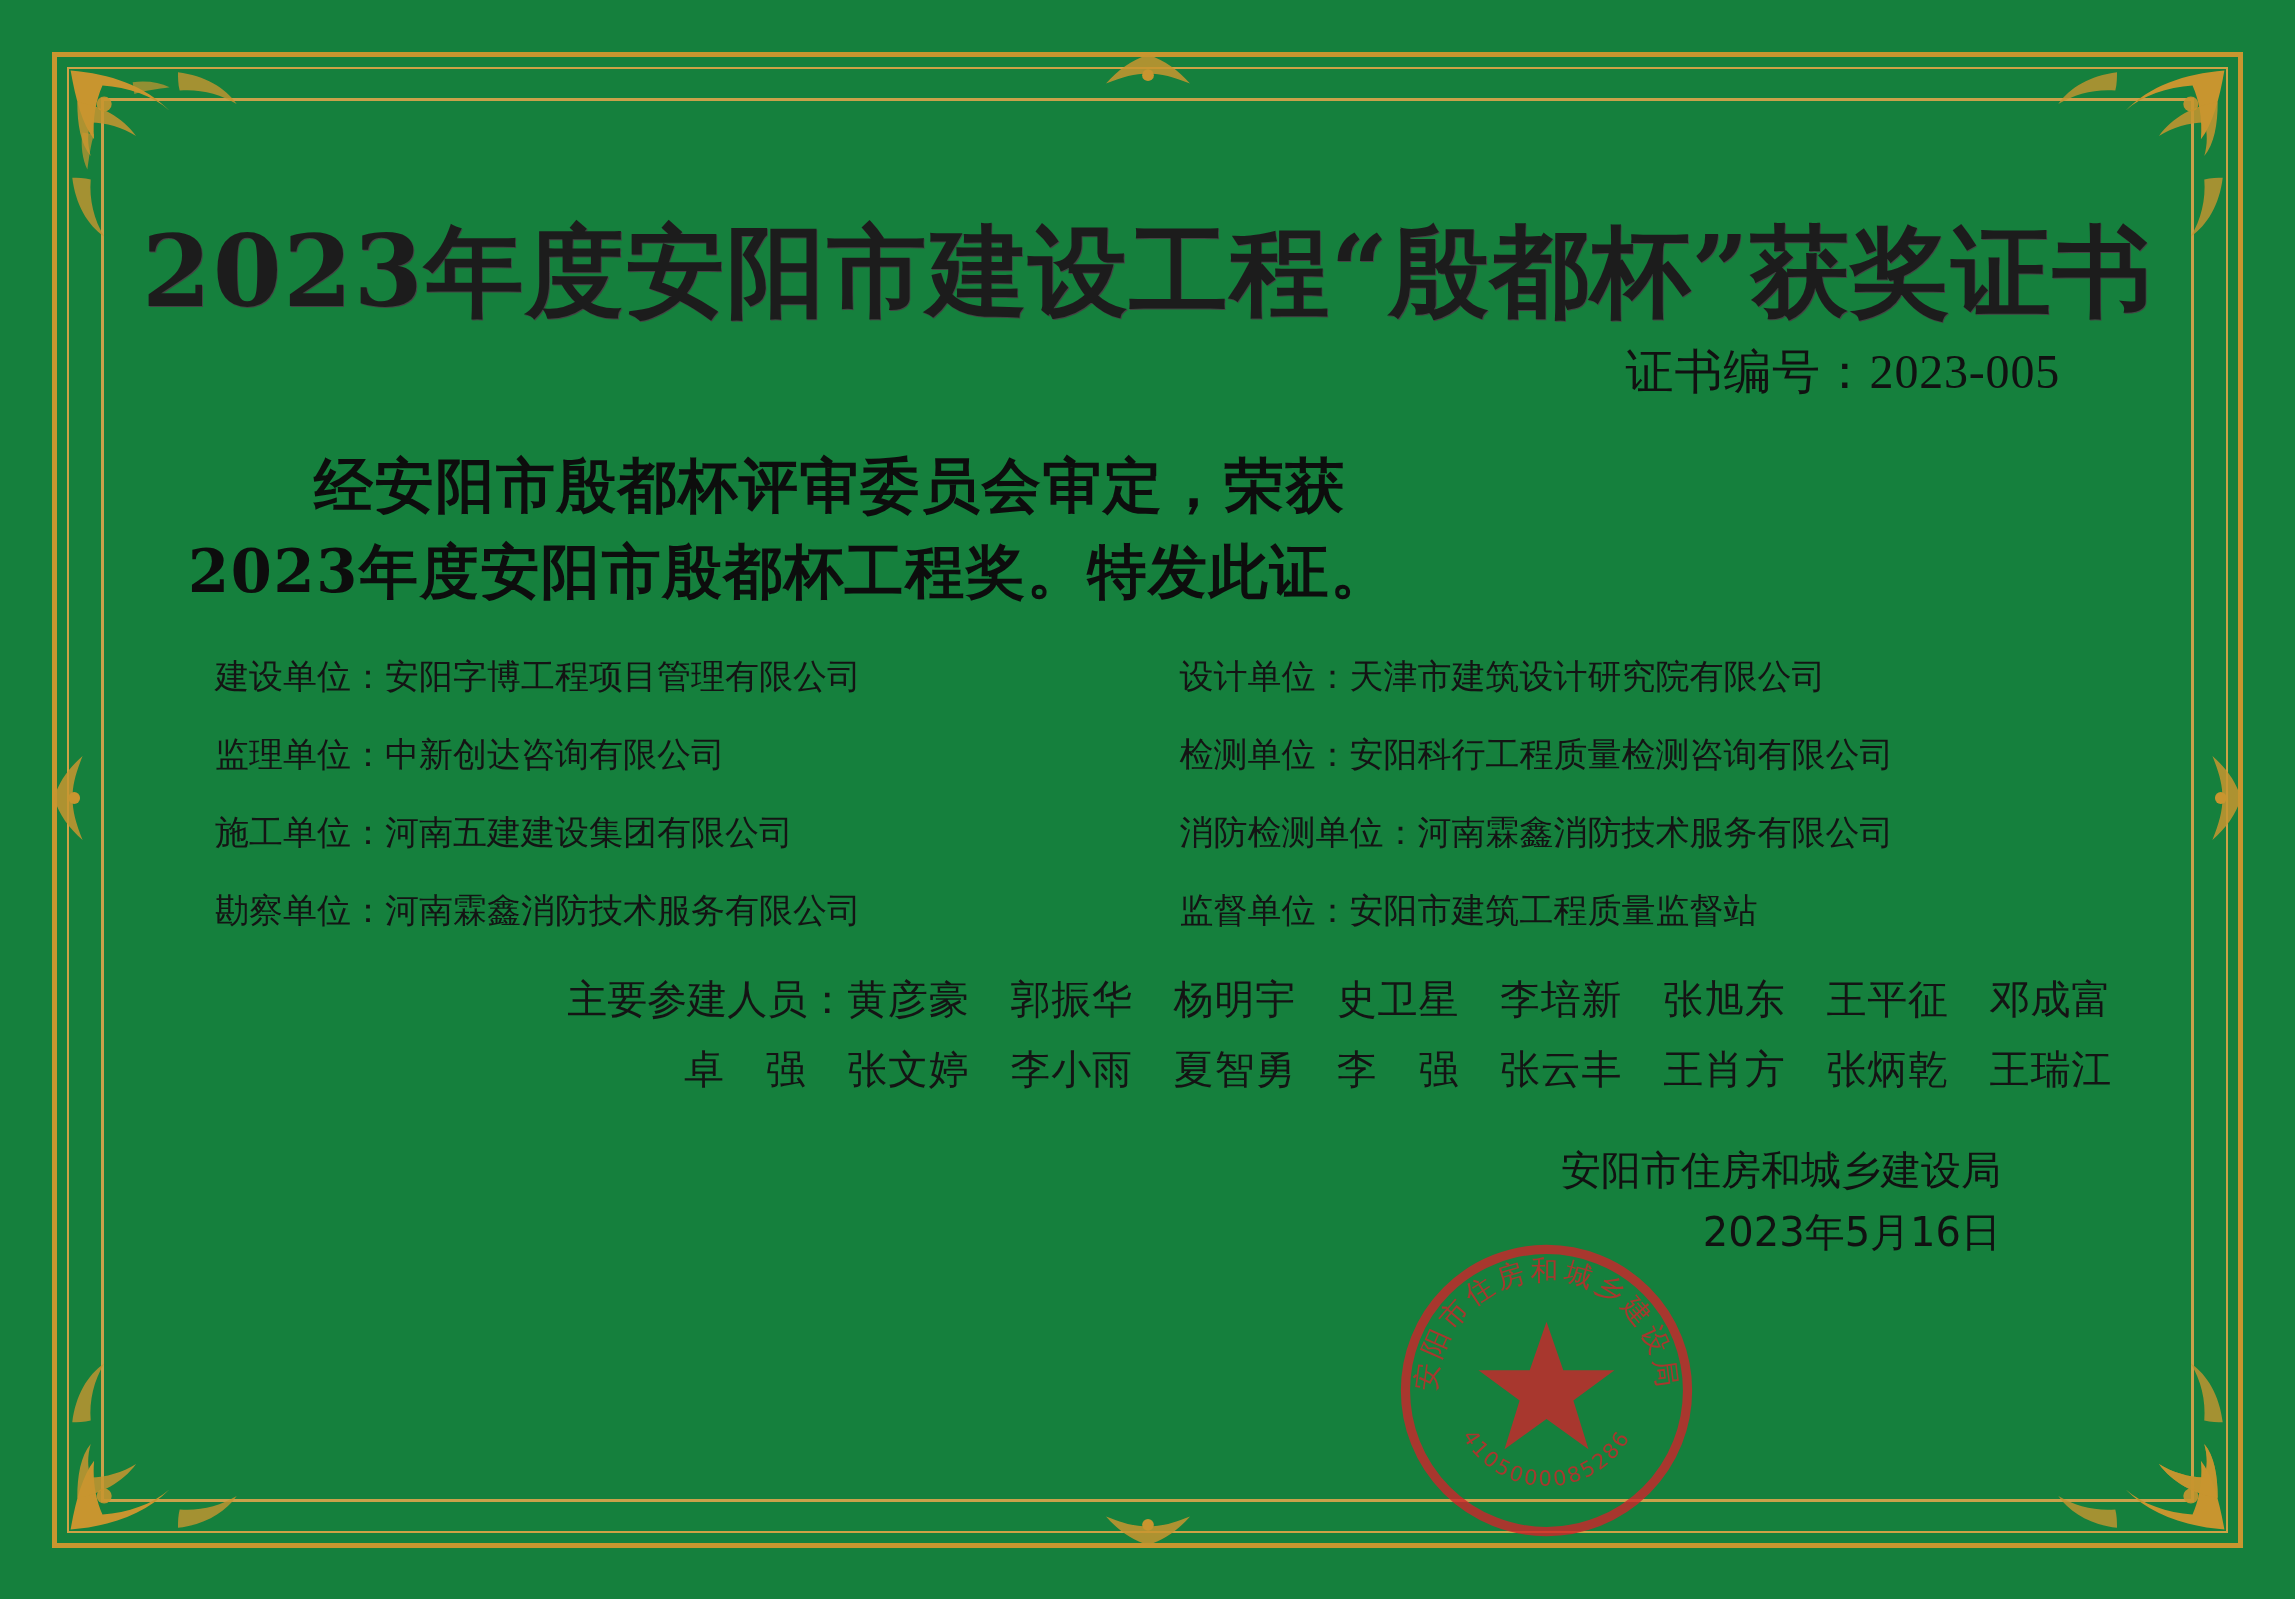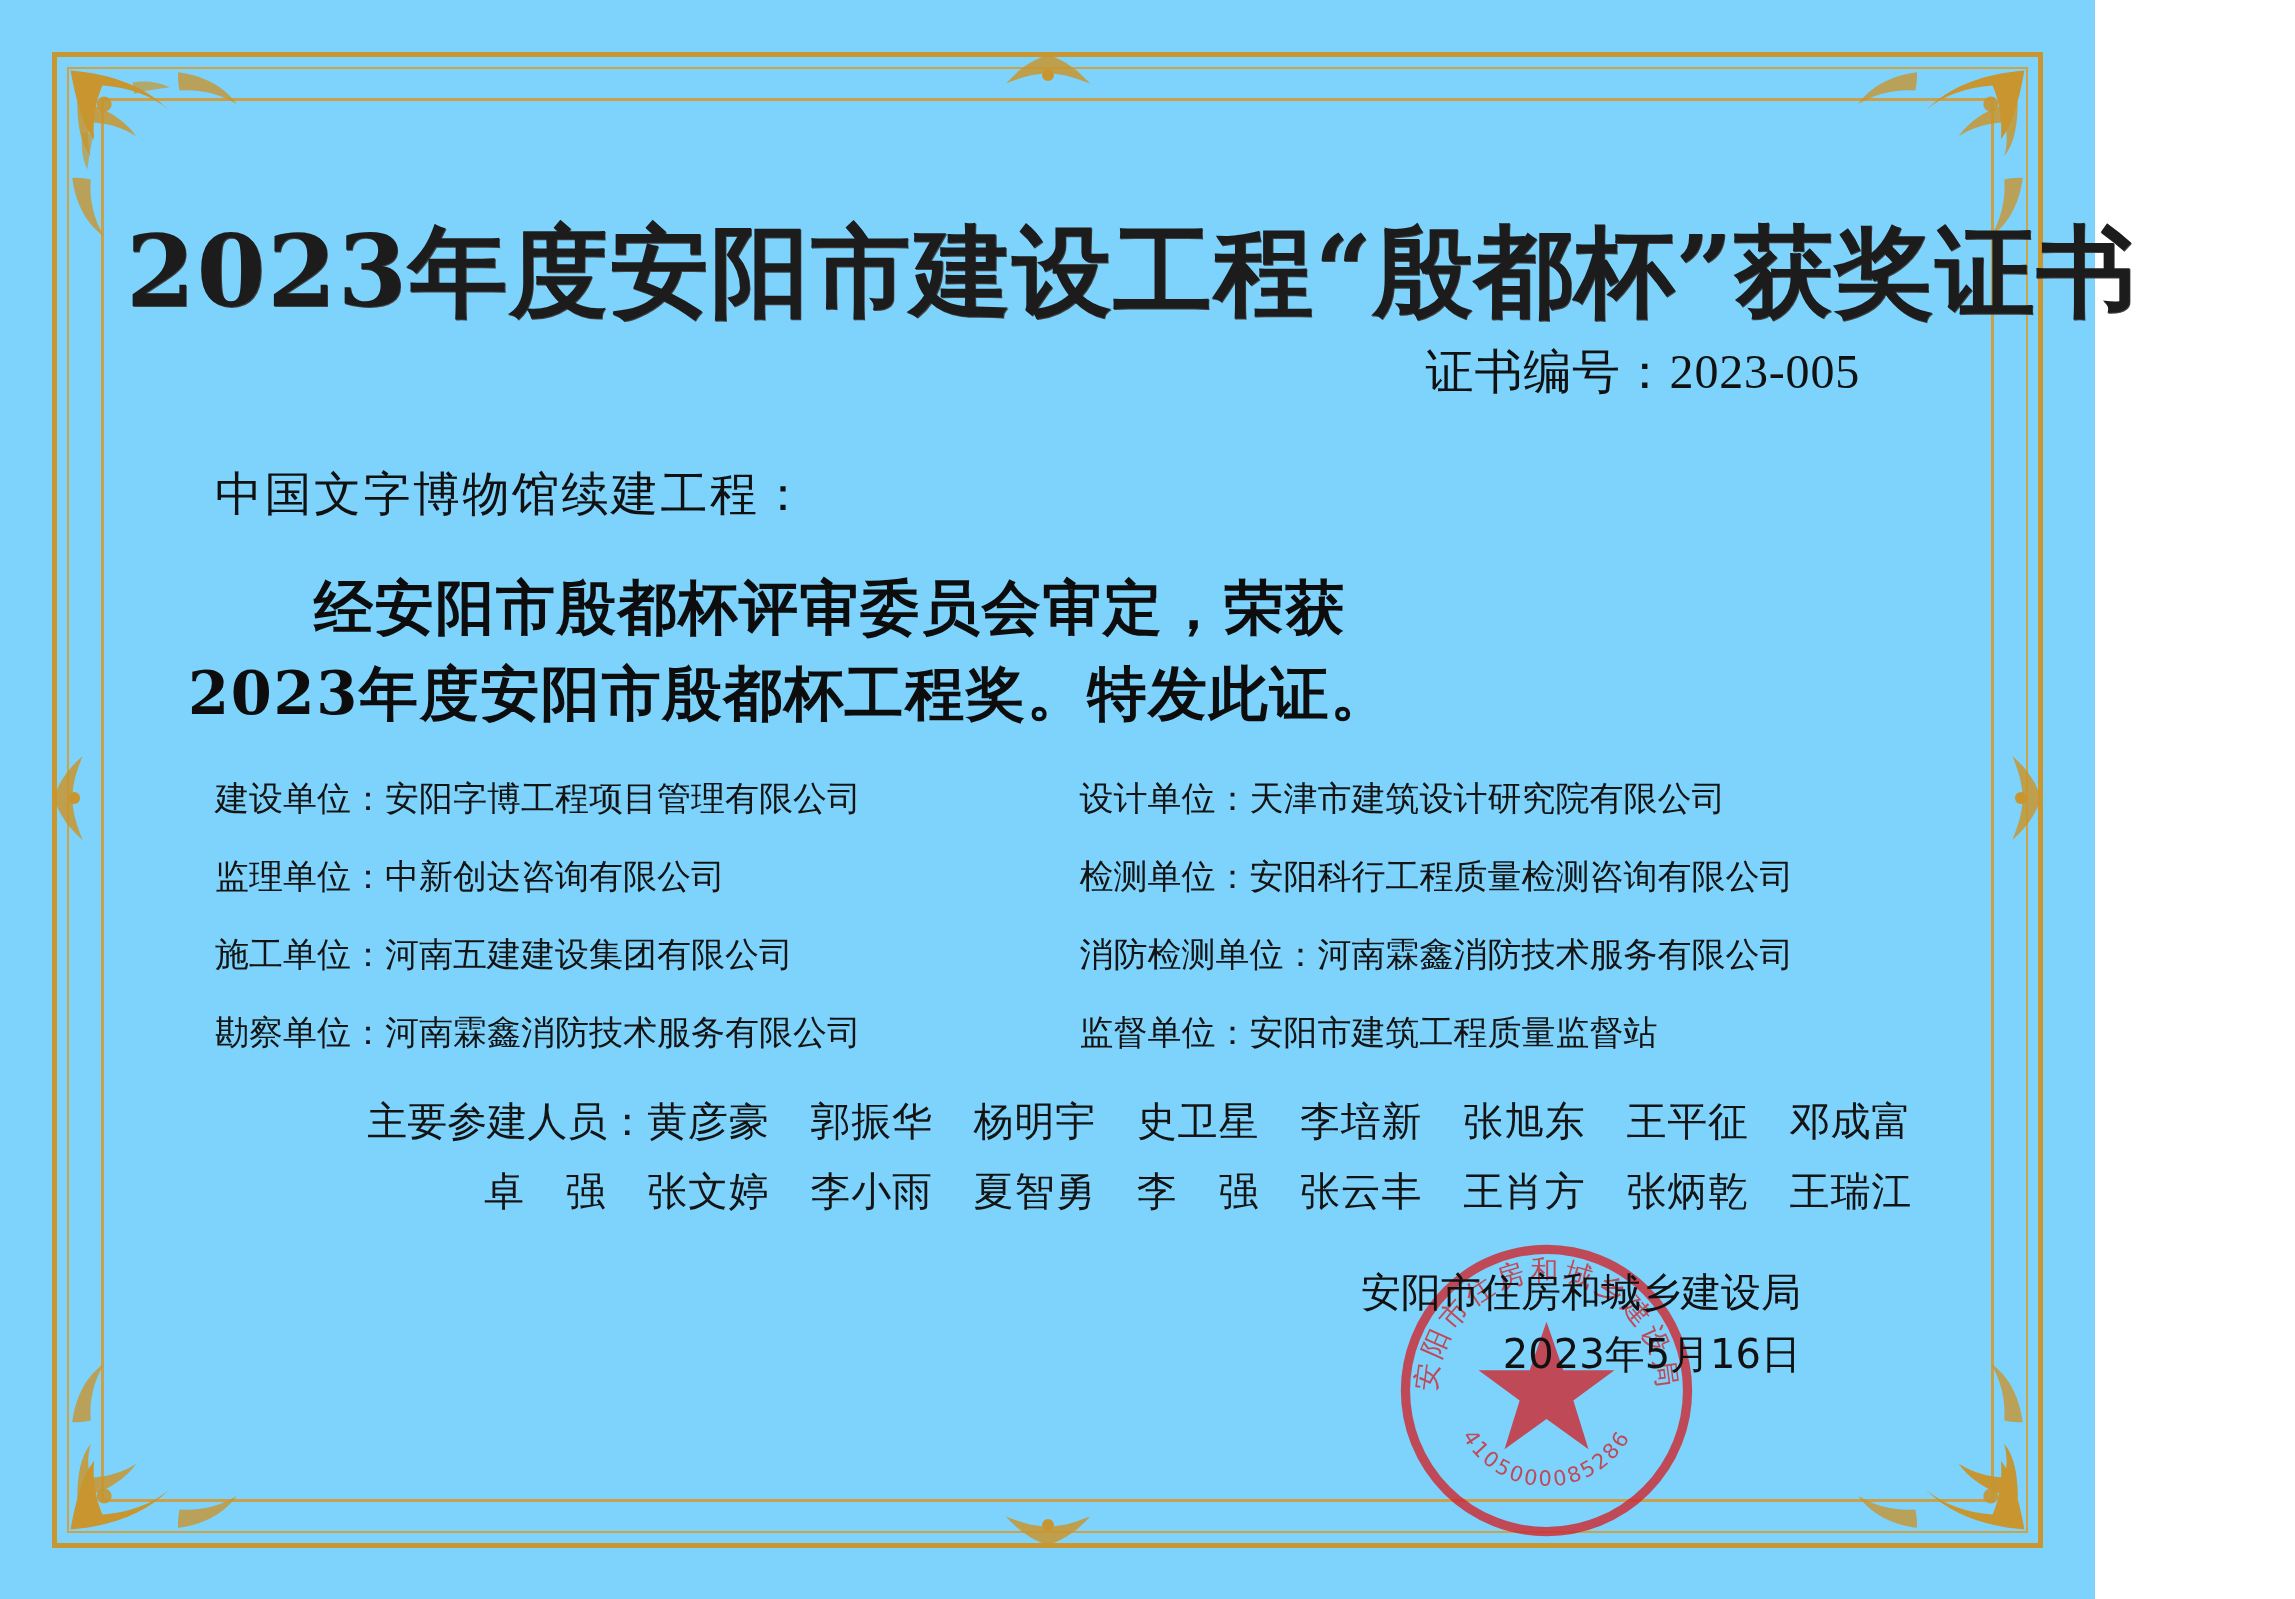--- a/index.html
+++ b/index.html
@@ -10,23 +10,23 @@
   body {
     width: 2295px;
     height: 1600px;
     font-family: "Liberation Serif", serif;
     overflow: hidden;
   }
 
   
   .certificate {
     position: relative;
-    width: 2095px;
+    width: 2295px;
     height: 1600px;
-    background: #7dd3fc;
+    background: #15803d;
     box-sizing: border-box;
   }
   .frame-band-1 {
     position: absolute;
     left: 30px; top: 30px; right: 30px; bottom: 30px;
     box-sizing: border-box;
     border: 13.4px solid transparent;
     background:
       linear-gradient(#fdfdfb,#fdfdfb) padding-box,
       linear-gradient(135deg,#f6e2a8 0%,#cf9b33 18%,#f7e7b4 34%,#b8801f 52%,#f1d versus 70%,#cf9b33 86%,#f6e2a8 100%) border-box;
@@ -276,21 +276,20 @@
   </div>
 
   <div class="content">
 
     <div class="cert-title">2023年度安阳市建设工程“殷都杯”获奖证书</div>
 
     <div class="cert-number">
       <span>证书编号：</span><span>2023-005</span>
     </div>
 
-    <div class="recipient">中国文字博物馆续建工程：</div>
 
     <div class="body-text">
       <div class="line-1"><span class="indent"></span><span>经安阳市殷都杯评审委员会审定，荣获</span></div>
       <div class="line-2"><span>2023年度安阳市殷都杯工程奖。特发此证。</span></div>
     </div>
 
     <div class="units">
       <div class="unit-row">
         <span class="unit-label">建设单位：</span><span class="unit-value">安阳字博工程项目管理有限公司</span>
       </div>

